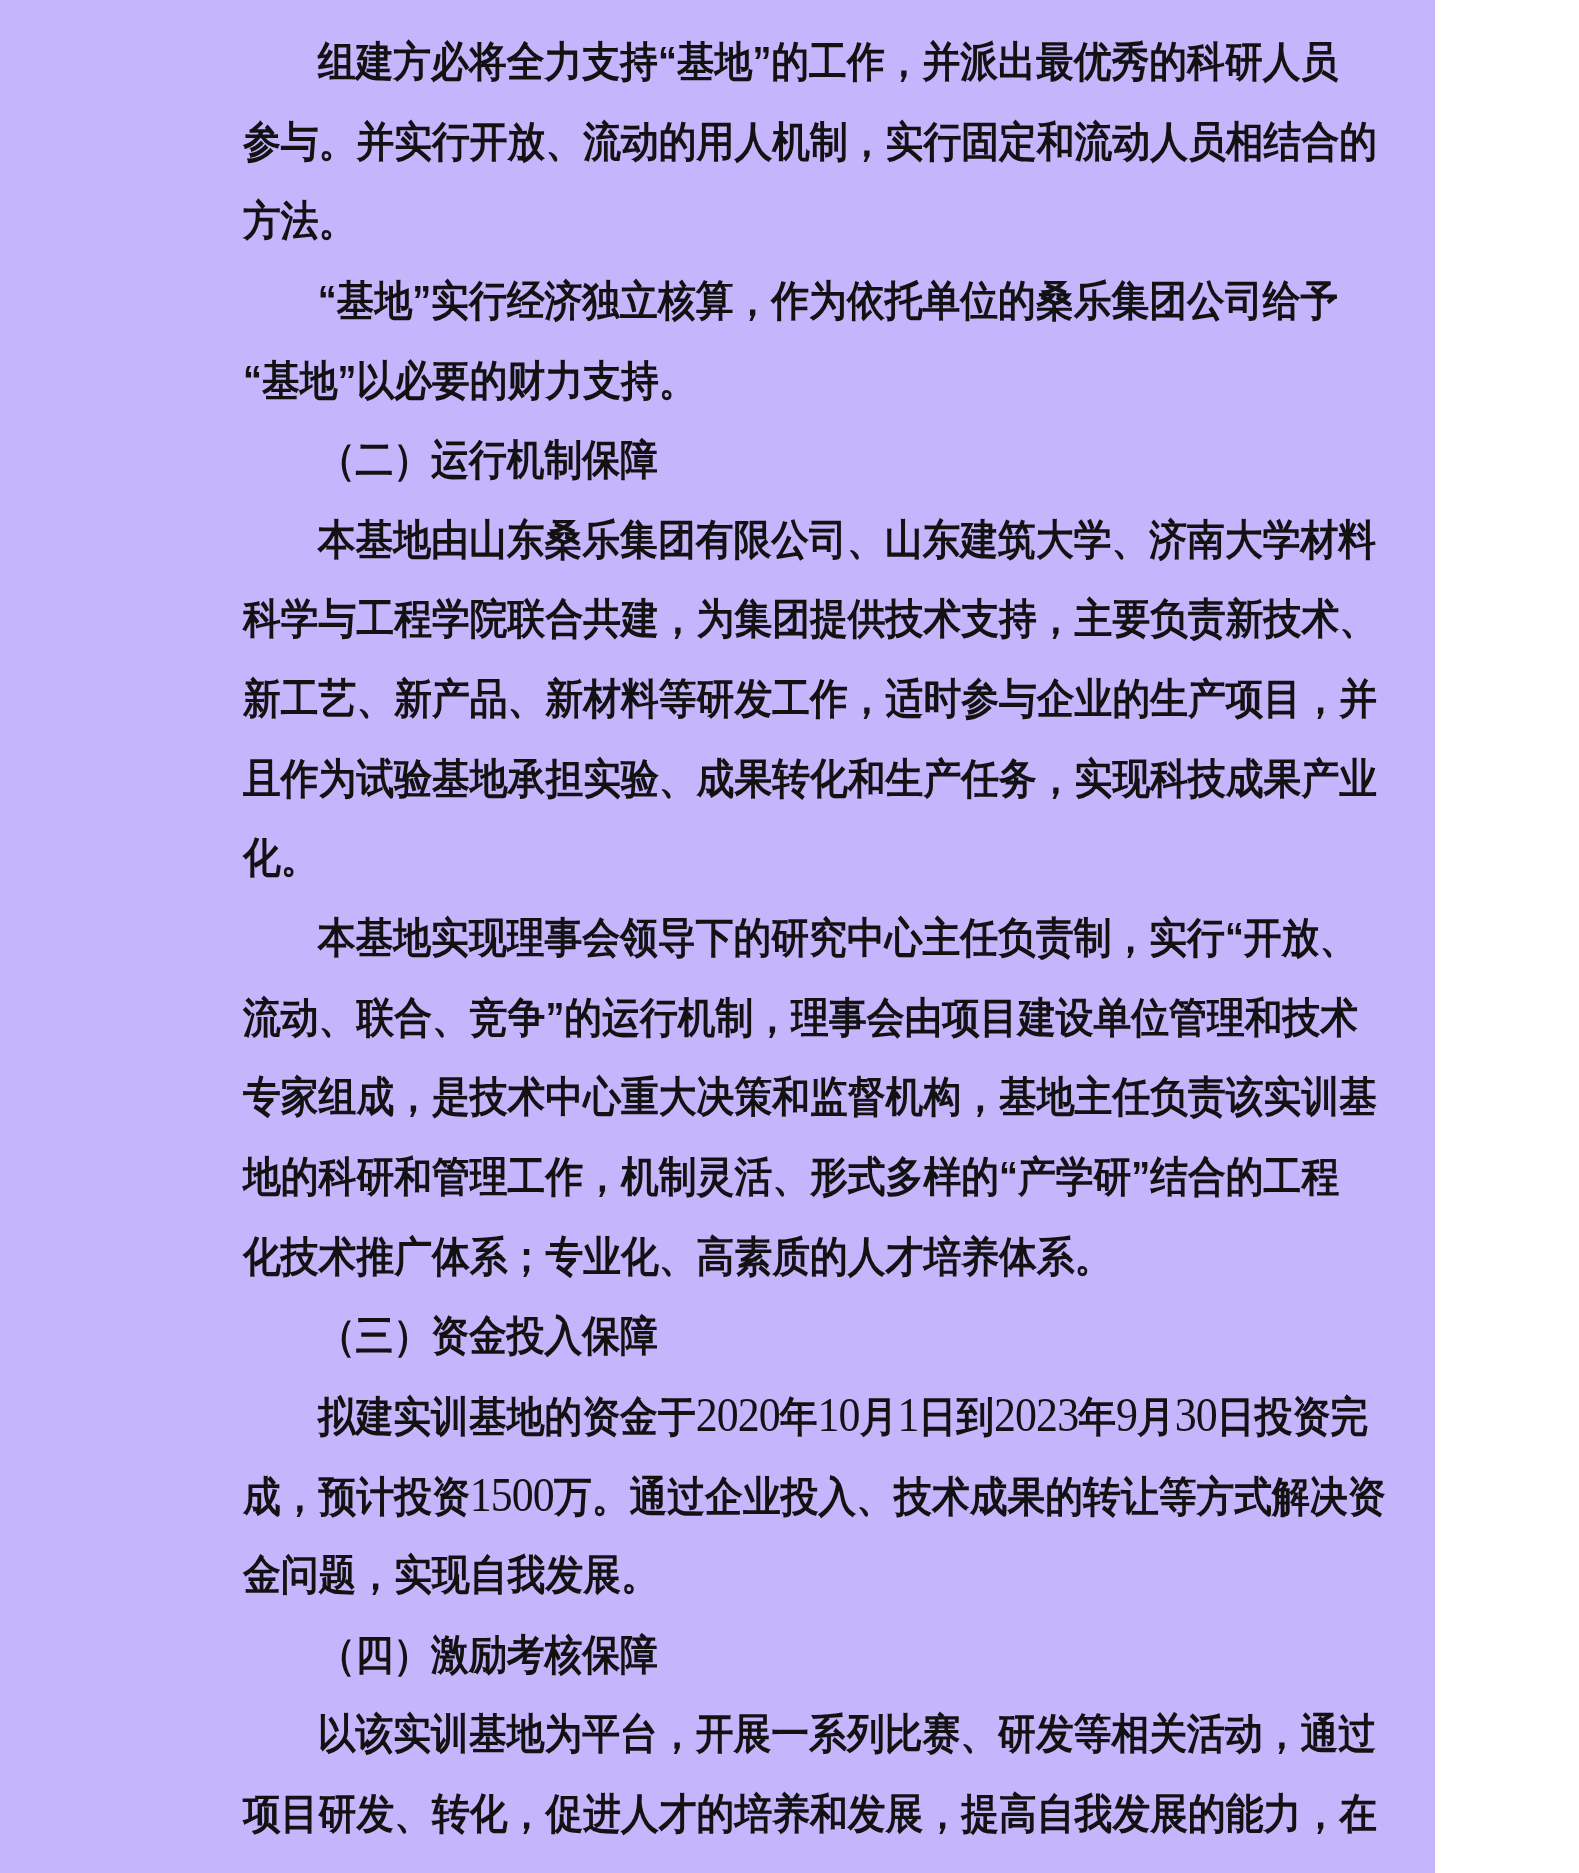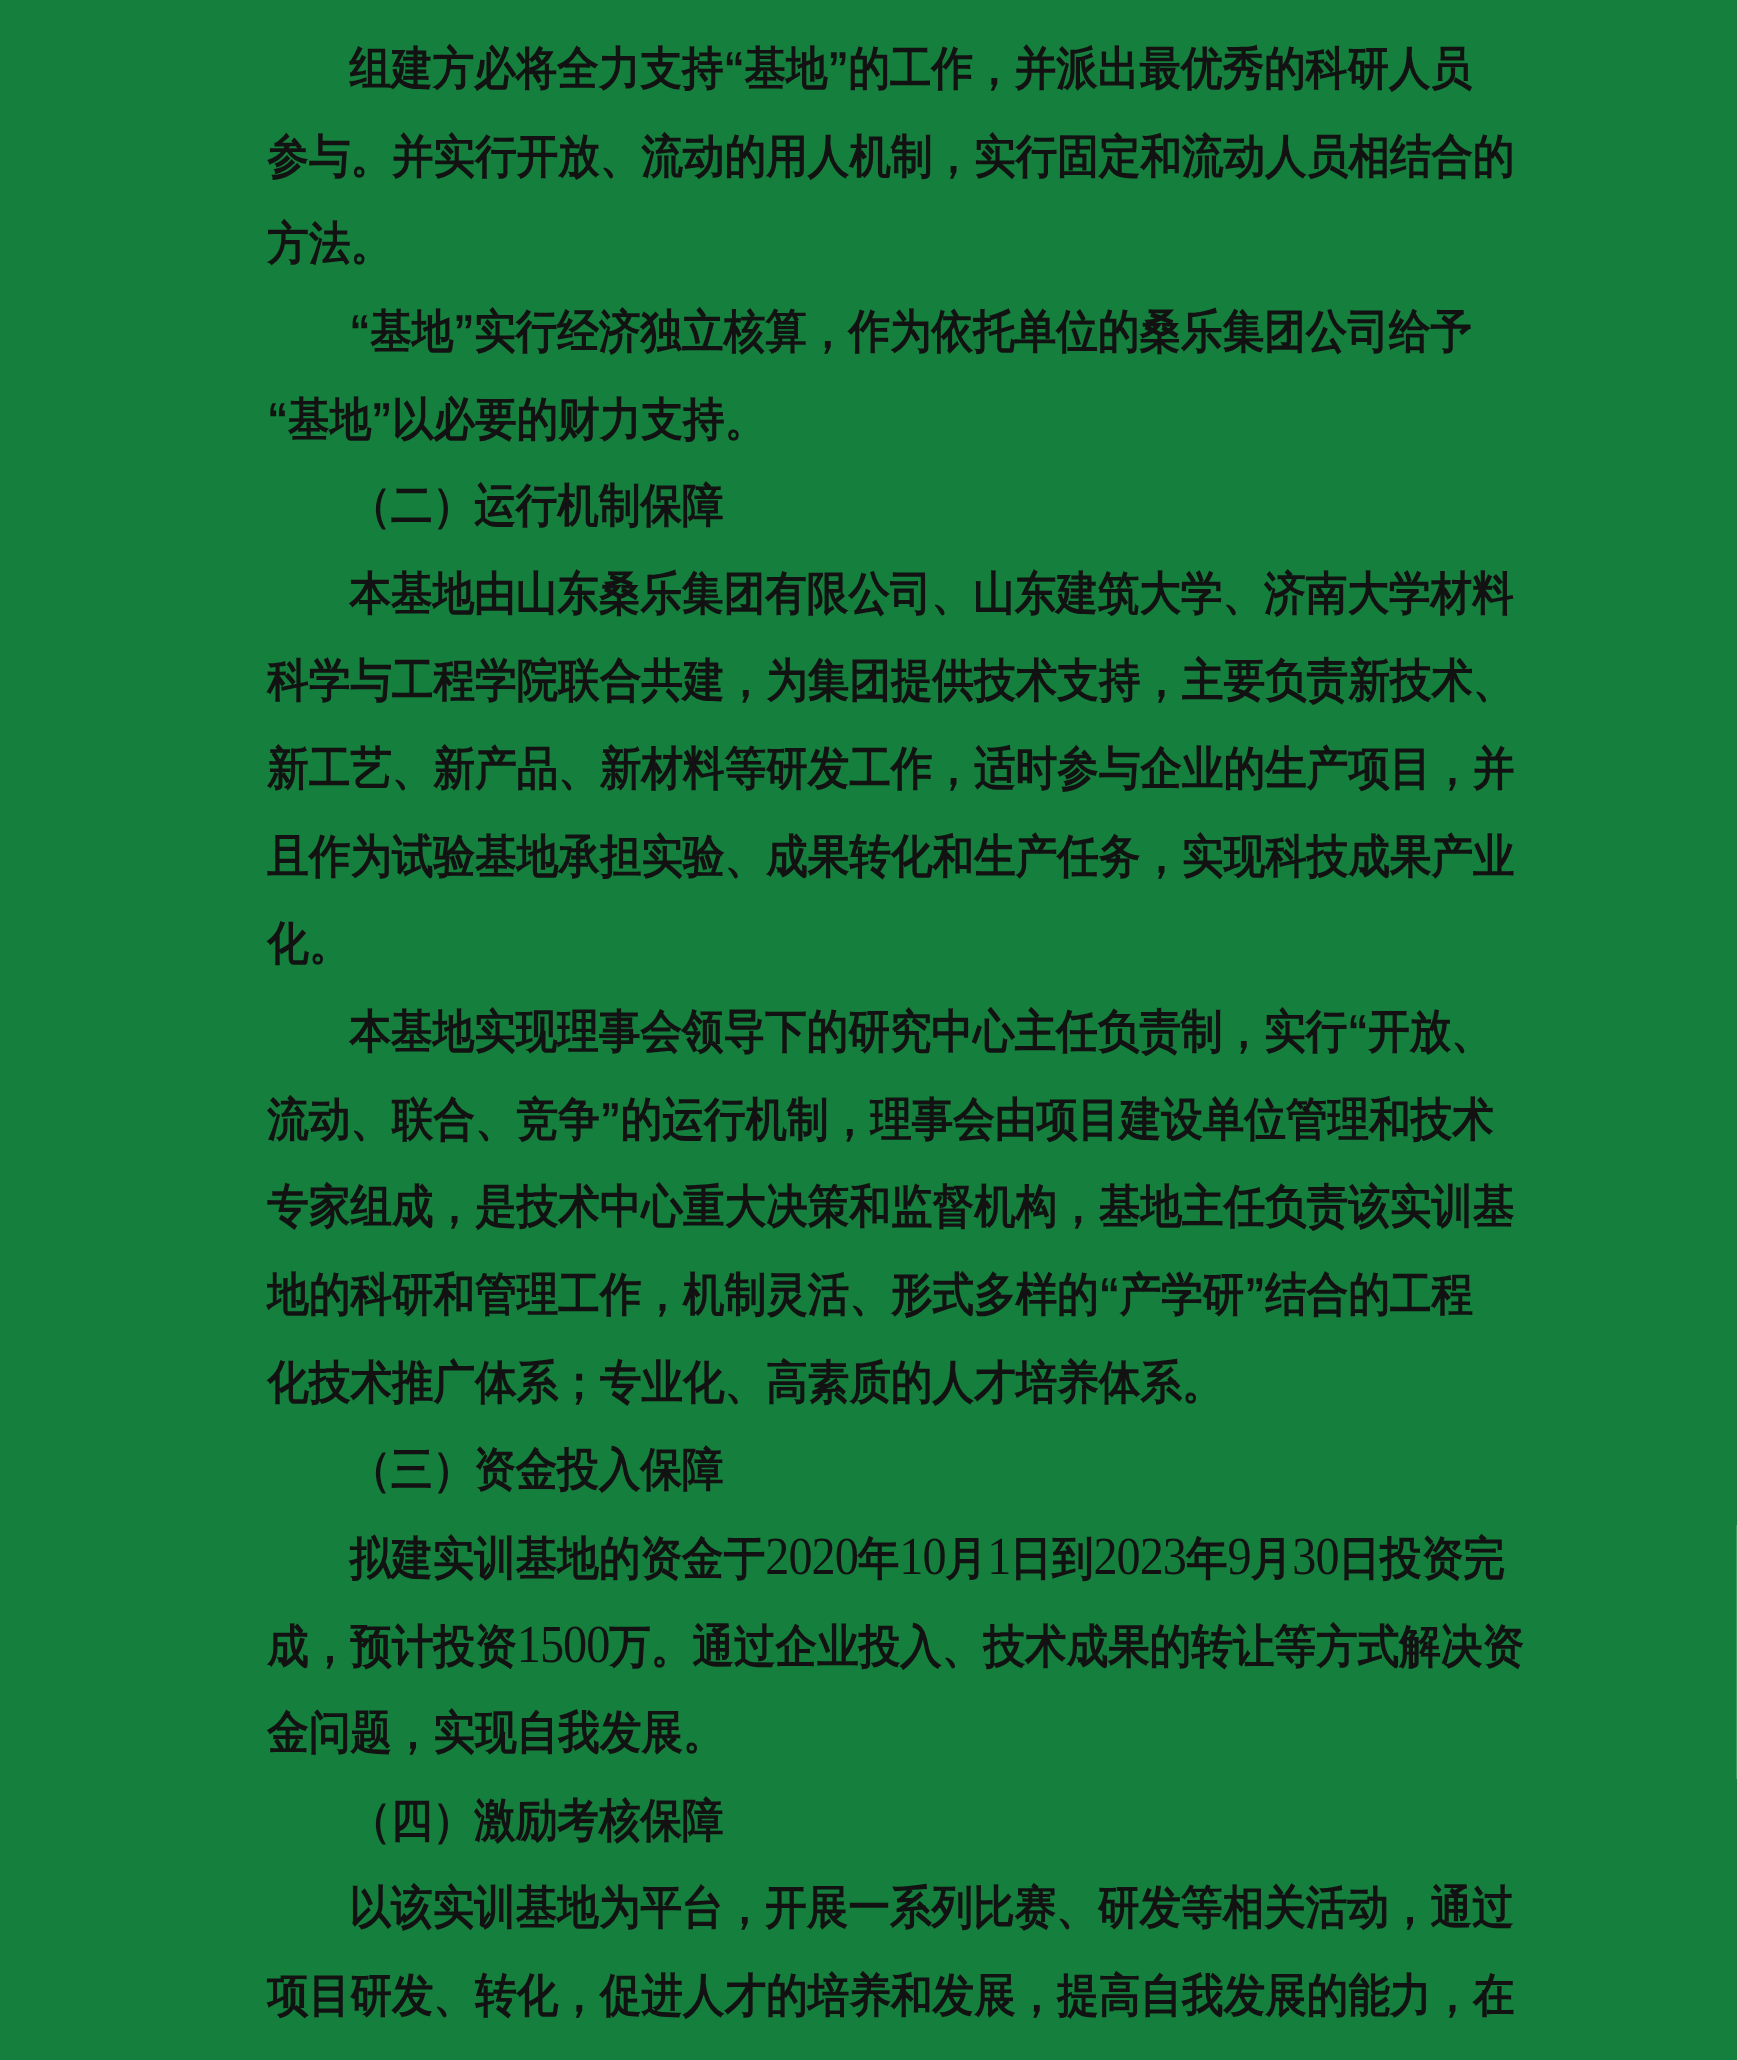--- a/index.html
+++ b/index.html
@@ -2,23 +2,23 @@
 <html><head>
 <meta charset="utf-8">
 <style>
   html, body {
     margin: 0;
     padding: 0;
     background: #ffffff;
   }
   .page {
     position: relative;
-    width: 1579px;
+    width: 1435px;
     height: 1873px;
-    background: #15803d;
+    background: #c4b5fd;
     overflow: hidden;
     font-family: "Liberation Sans", sans-serif;
   }
   .text-block {
     position: absolute;
     left: 243px;
     top: 22px;
     width: 1130px;
     color: #121212;
     font-size: 42px;

